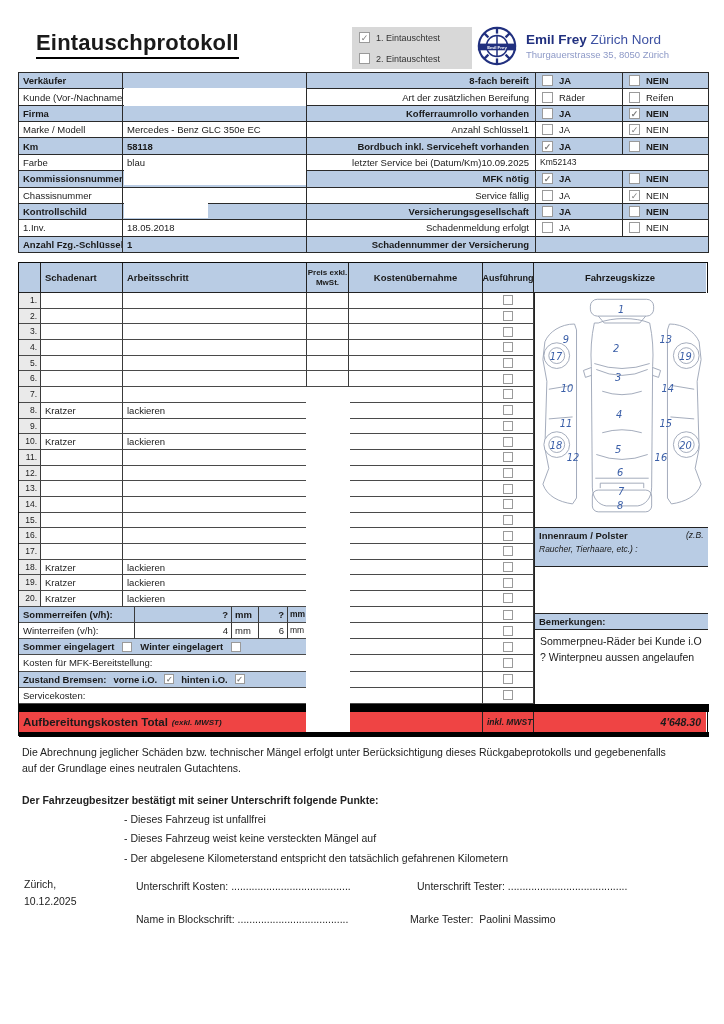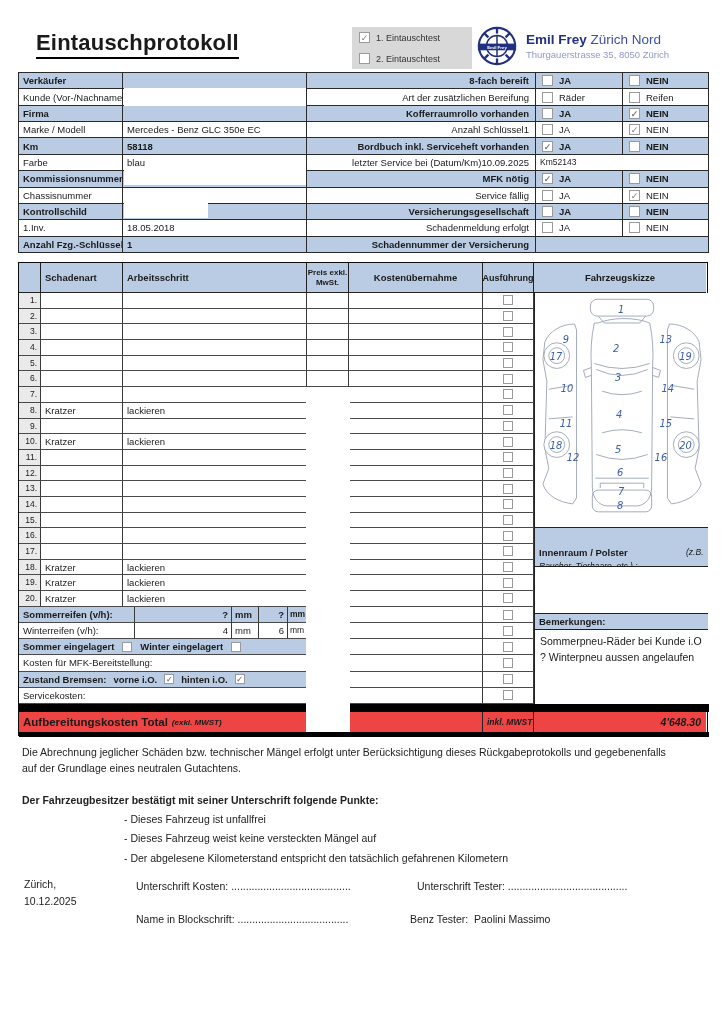--- a/index.html
+++ b/index.html
@@ -61,21 +61,21 @@
   .blue-bg { background:#b9cce4; font-weight:600; }
   .bar { position:absolute; left:0; width:690px; background:#000; }
   .green { background:#ef4444; }
   .tot-seg { border-right:1px solid #222; height:100%; display:flex; align-items:center;
              overflow:hidden; white-space:nowrap; }
 
   
   #panel { position:absolute; left:515px; top:30px; width:173.5px; height:411px;
            display:flex; flex-direction:column; }
   .sketch { height:235px; border-bottom:1px solid #222; background:#fff; }
-  .innen { height:39px; border-bottom:1px solid #222; background:#b9cce4; padding:18px 4px;
+  .innen { height:39px; border-bottom:1px solid #222; background:#b9cce4; padding:1px 4px;
            font-size:8.5px; line-height:1.45; }
   .innen .l1 { display:flex; justify-content:space-between; }
   .innen b { font-size:9.5px; }
   .innen i { font-weight:400; }
   .blank { height:47px; border-bottom:1px solid #222; background:#fff; }
   .bem-h { height:16px; border-bottom:1px solid #222; background:#b9cce4; font-weight:700;
            font-size:9.5px; padding-left:4px; line-height:15px; }
   .bem-t { flex:1; padding:3px 5px; font-size:10.5px; line-height:1.55; background:#fff; }
 
   
@@ -757,17 +757,17 @@
   </div>
   <div class="ftext" style="left:381px; top:878px;margin-left:36px;">
     <span>Unterschrift Tester:</span>
     <span class="dotline">.........................................</span>
   </div>
   <div class="ftext" style="left:136px; top:911px;">
     <span>Name in Blockschrift:</span>
     <span class="dotline">......................................</span>
   </div>
   <div class="ftext" style="left:410px; top:911px;">
-    <span>Benz Tester:</span>&nbsp;
+    <span>Marke Tester:</span>&nbsp;
     <span>Paolini Massimo</span>
   </div>
 
 </div>
 
 </body></html>

